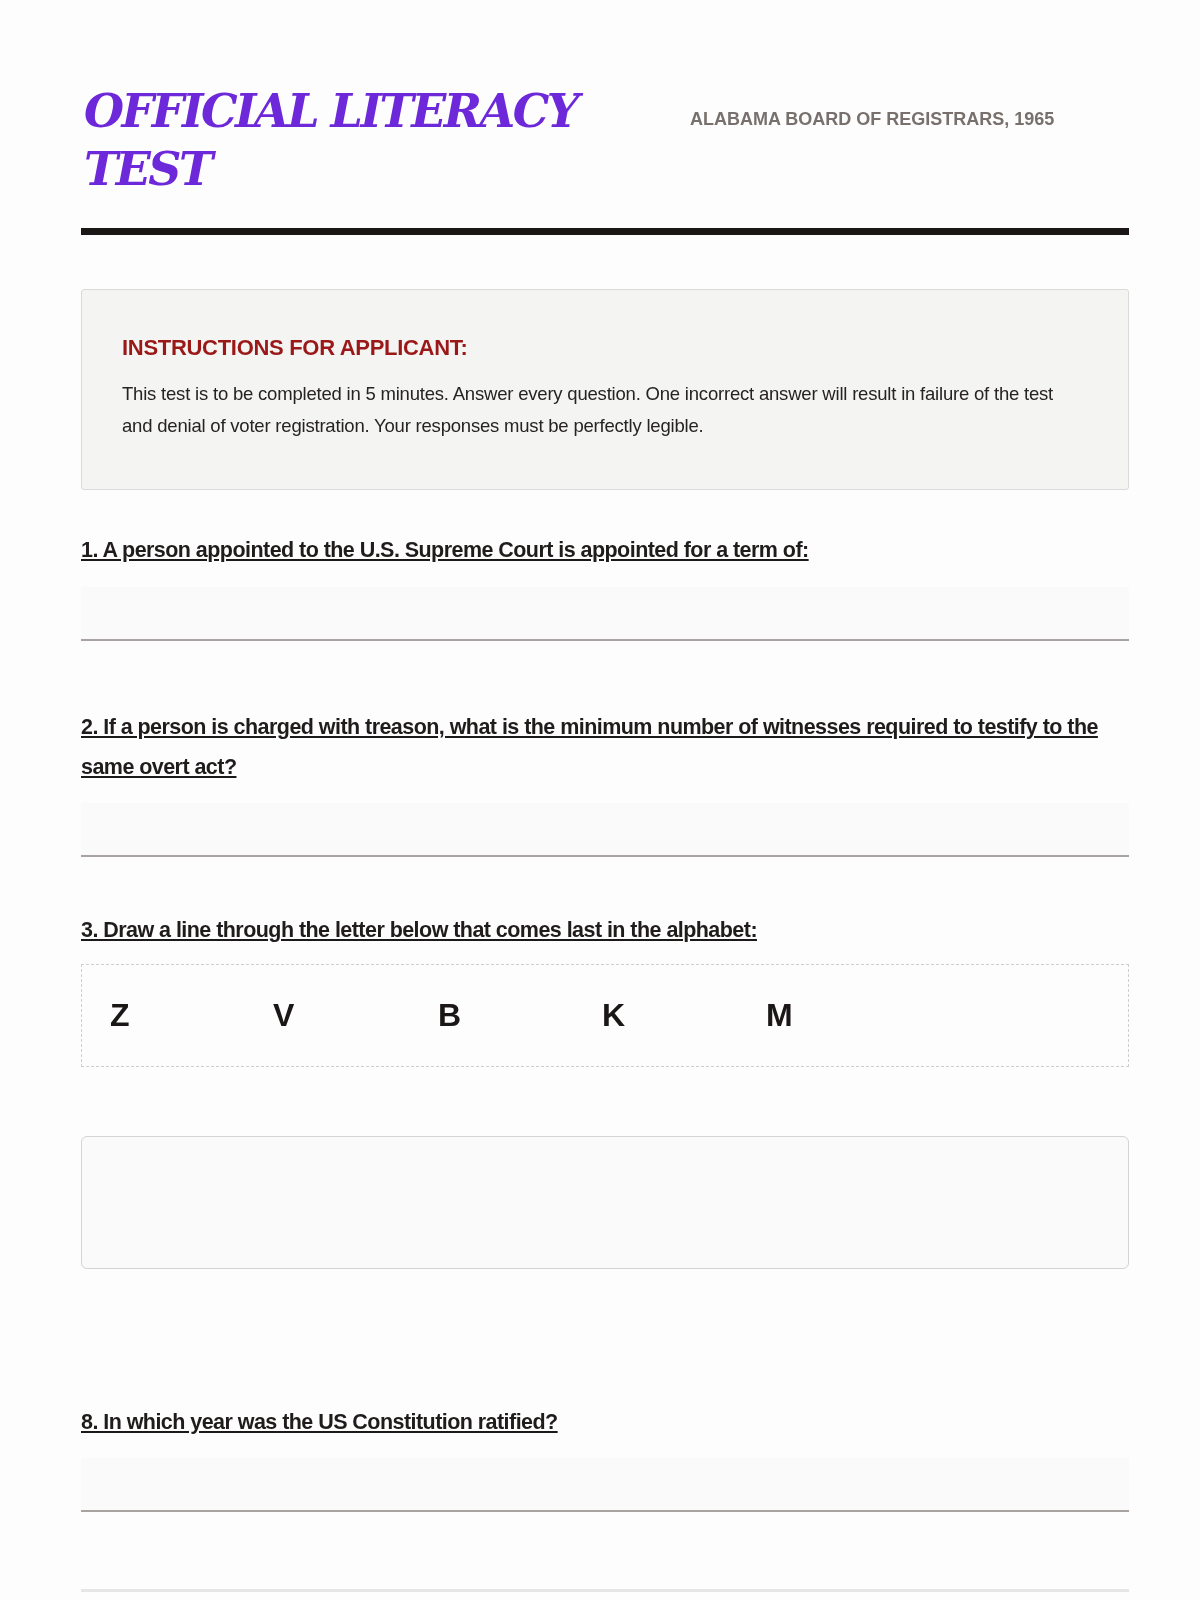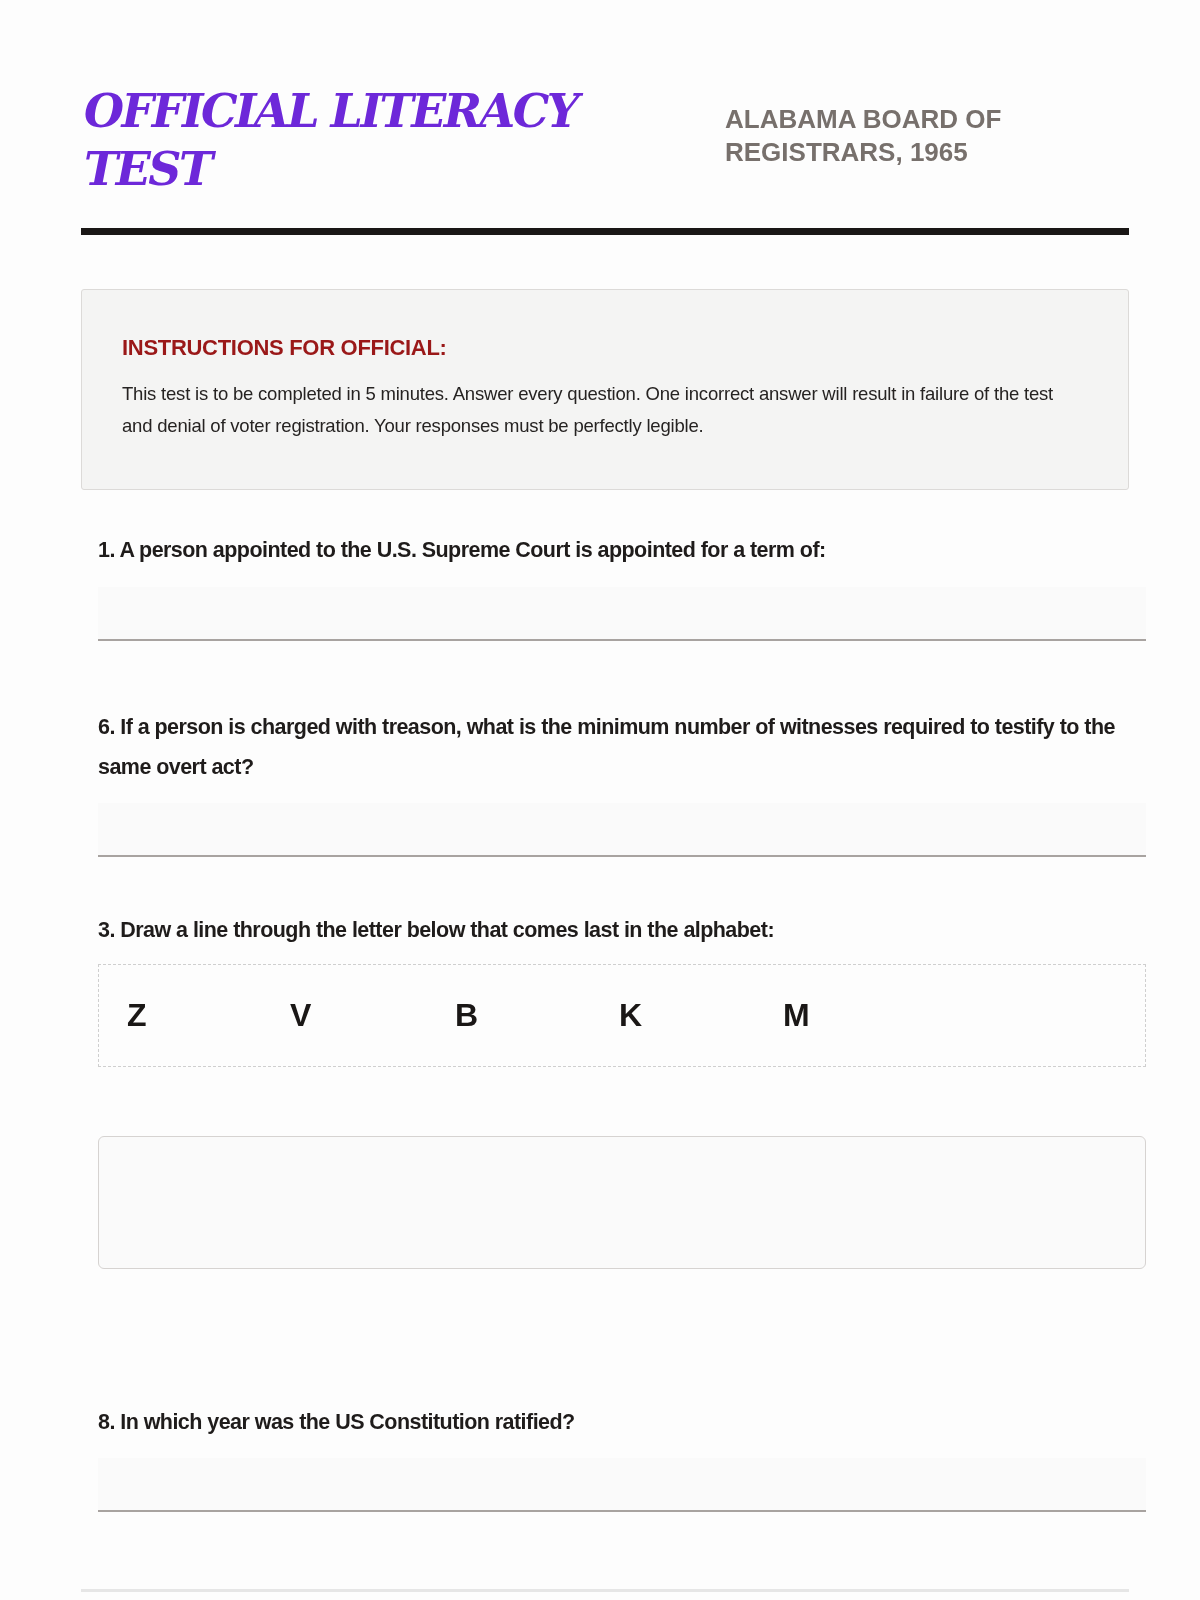--- a/index.html
+++ b/index.html
@@ -41,25 +41,24 @@
       color: #6d28d9;
       text-transform: uppercase;
     }
     .subtitle {
       position: absolute;
       left: 609px;
       top: 21px;
       width: 420px;
       font-family: "Liberation Sans", sans-serif;
       font-weight: bold;
-      font-size: 26px;
+      font-size: 18px;
       line-height: 33px;
       color: #77706c;
       letter-spacing: 0px;
-      margin-left: 35px;
     }
     .header-rule {
       position: absolute;
       top: 228px;
       left: 0;
       width: 1048px;
       height: 7px;
       background: #1a1716;
     }
     .instructions {
@@ -82,22 +81,23 @@
       margin-bottom: 16px;
     }
     .instructions-body {
       font-size: 18.5px;
       line-height: 32px;
       color: #262322;
       letter-spacing: -0.2px;
     }
     .question {
       position: absolute;
-      left: 17px;
-      width: 1048px;
+      left: 0;
+      width: 1048px;
+      text-decoration: underline;
     }
     .question-text {
       font-weight: bold;
       font-size: 21.5px;
       line-height: 40px;
       color: #1f1c1b;
       letter-spacing: -0.55px;
     }
     .answer-line {
       width: 1048px;
@@ -155,31 +155,31 @@
 <div class="page">
 
   <header class="header">
     <h1 class="title">OFFICIAL LITERACY TEST</h1>
     <div class="subtitle">ALABAMA BOARD OF REGISTRARS, 1965</div>
   </header>
 
   <div class="header-rule"></div>
 
   <section class="instructions">
-    <h2 class="instructions-heading">INSTRUCTIONS FOR OFFICIAL:</h2>
+    <h2 class="instructions-heading">INSTRUCTIONS FOR APPLICANT:</h2>
     <p class="instructions-body">This test is to be completed in 5 minutes. Answer every question. One incorrect answer will result in failure of the test and denial of voter registration. Your responses must be perfectly legible.</p>
   </section>
 
   <div class="question" style="top: 530px;">
     <div class="question-text">1. A person appointed to the U.S. Supreme Court is appointed for a term of:</div>
     <input class="answer-line" style="margin-top: 17px;" type="text" value="">
   </div>
 
   <div class="question" style="top: 707px;">
-    <div class="question-text">6. If a person is charged with treason, what is the minimum number of witnesses required to testify to the same overt act?</div>
+    <div class="question-text">2. If a person is charged with treason, what is the minimum number of witnesses required to testify to the same overt act?</div>
     <input class="answer-line" style="margin-top: 16px;" type="text" value="">
   </div>
 
   <div class="question" style="top: 910px;">
     <div class="question-text">3. Draw a line through the letter below that comes last in the alphabet:</div>
     <div class="letters-box" style="margin-top: 14px;">
       <span class="letter" style="left: 28px;">Z</span>
       <span class="letter" style="left: 191px;">V</span>
       <span class="letter" style="left: 356px;">B</span>
       <span class="letter" style="left: 520px;">K</span>

